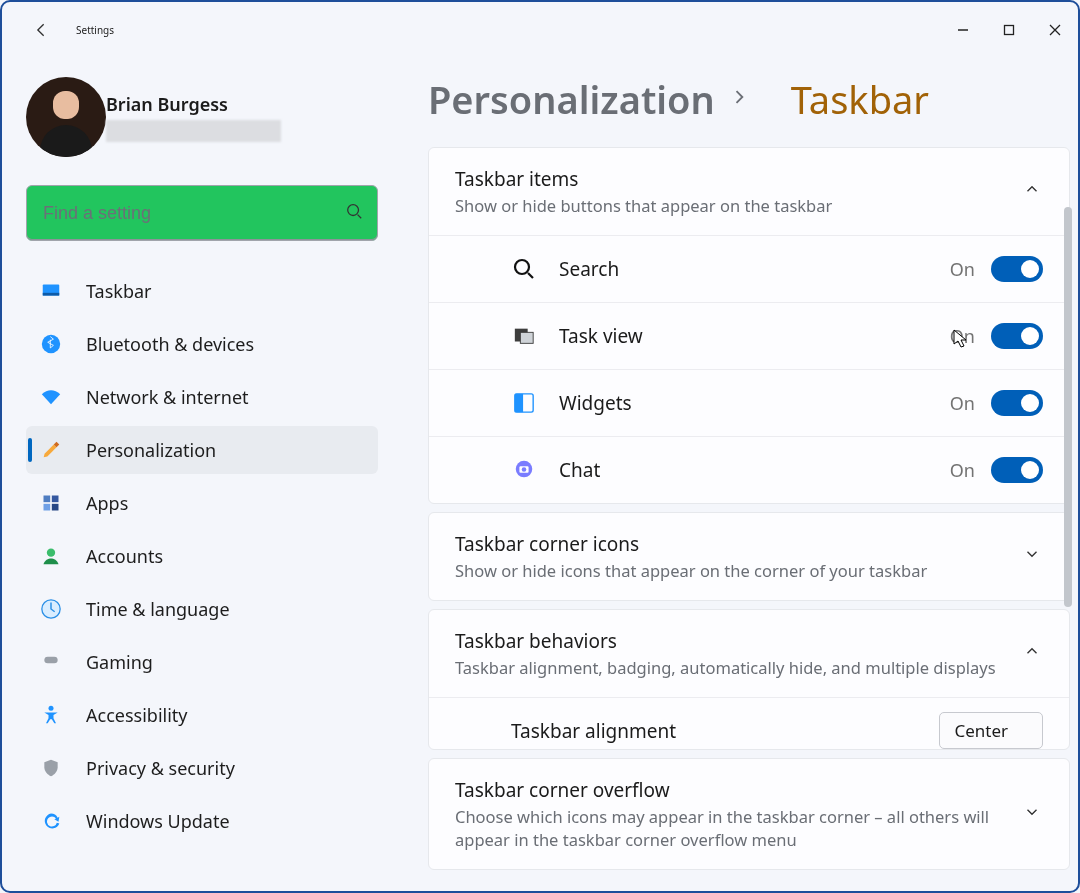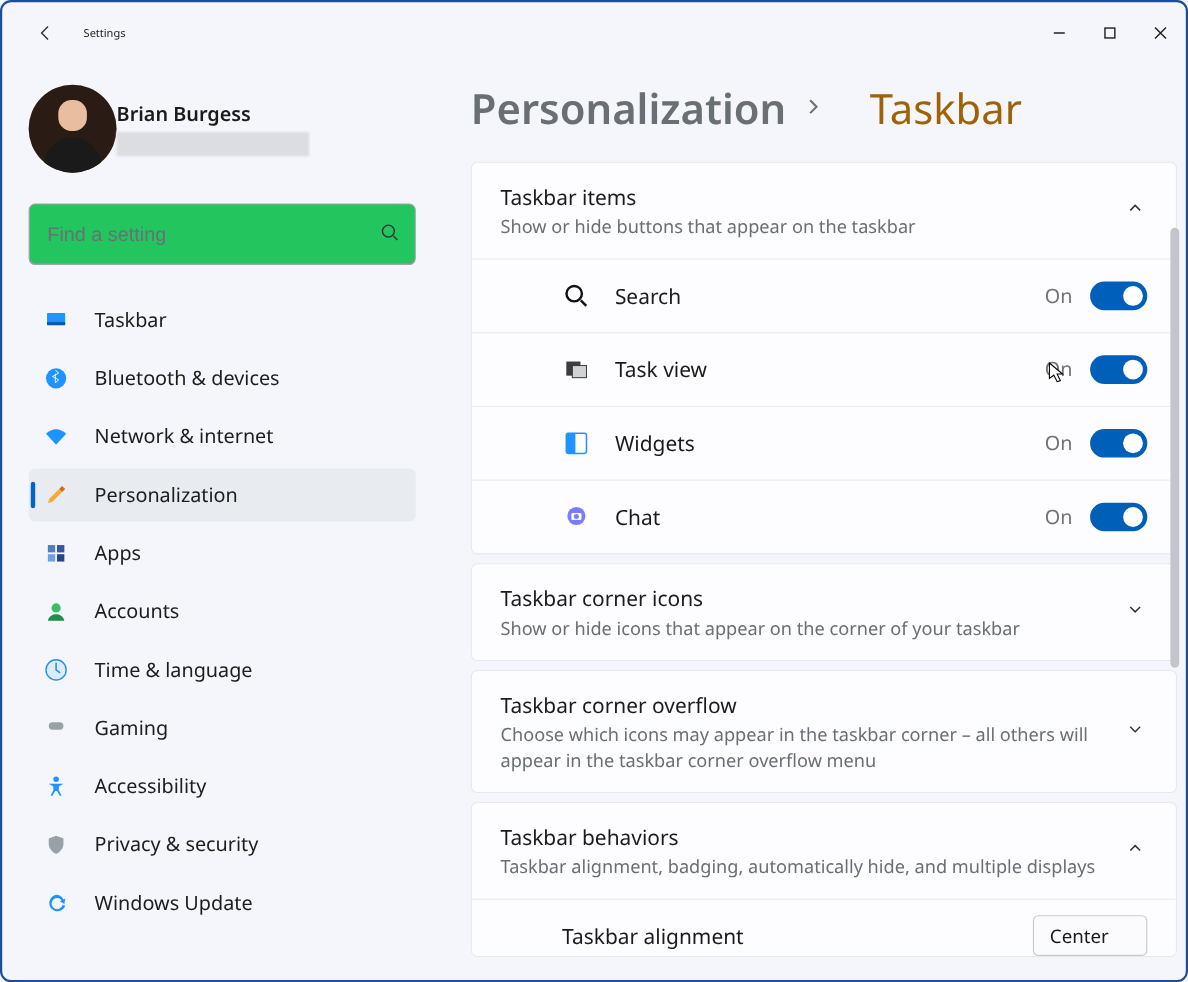--- a/index.html
+++ b/index.html
@@ -380,46 +380,46 @@
           <svg viewBox="0 0 24 24" width="18" height="18" fill="none" stroke="#333" stroke-width="1.8">
               <path d="M6 9l6 6 6-6"></path>
             </svg>
         </div>
       </div>
     </div>
 
     <div class="panel">
       <div class="panel-head">
         <div class="txt">
-          <div class="title">Taskbar corner overflow</div>
-          <div class="sub">Choose which icons may appear in the taskbar corner – all others will appear in the taskbar corner overflow menu</div>
-        </div>
-        <div class="exp">
-          <svg viewBox="0 0 24 24" width="18" height="18" fill="none" stroke="#333" stroke-width="1.8">
-              <path d="M6 9l6 6 6-6"></path>
-            </svg>
-        </div>
-      </div>
-    </div>
-
-    <div class="panel">
-      <div class="panel-head">
-        <div class="txt">
           <div class="title">Taskbar behaviors</div>
           <div class="sub">Taskbar alignment, badging, automatically hide, and multiple displays</div>
         </div>
         <div class="exp">
           <svg viewBox="0 0 24 24" width="18" height="18" fill="none" stroke="#333" stroke-width="1.8">
               <path d="M6 15l6-6 6 6"></path>
             </svg>
         </div>
       </div>
       <div class="subrow">
         <span class="label">Taskbar alignment</span>
         <div class="select">
           <span>Center</span>
         </div>
       </div>
     </div>
 
+    <div class="panel">
+      <div class="panel-head">
+        <div class="txt">
+          <div class="title">Taskbar corner overflow</div>
+          <div class="sub">Choose which icons may appear in the taskbar corner – all others will appear in the taskbar corner overflow menu</div>
+        </div>
+        <div class="exp">
+          <svg viewBox="0 0 24 24" width="18" height="18" fill="none" stroke="#333" stroke-width="1.8">
+              <path d="M6 9l6 6 6-6"></path>
+            </svg>
+        </div>
+      </div>
+    </div>
+
     <div class="scrollbar"></div>
   </div>
 </div>
 
 </body></html>

